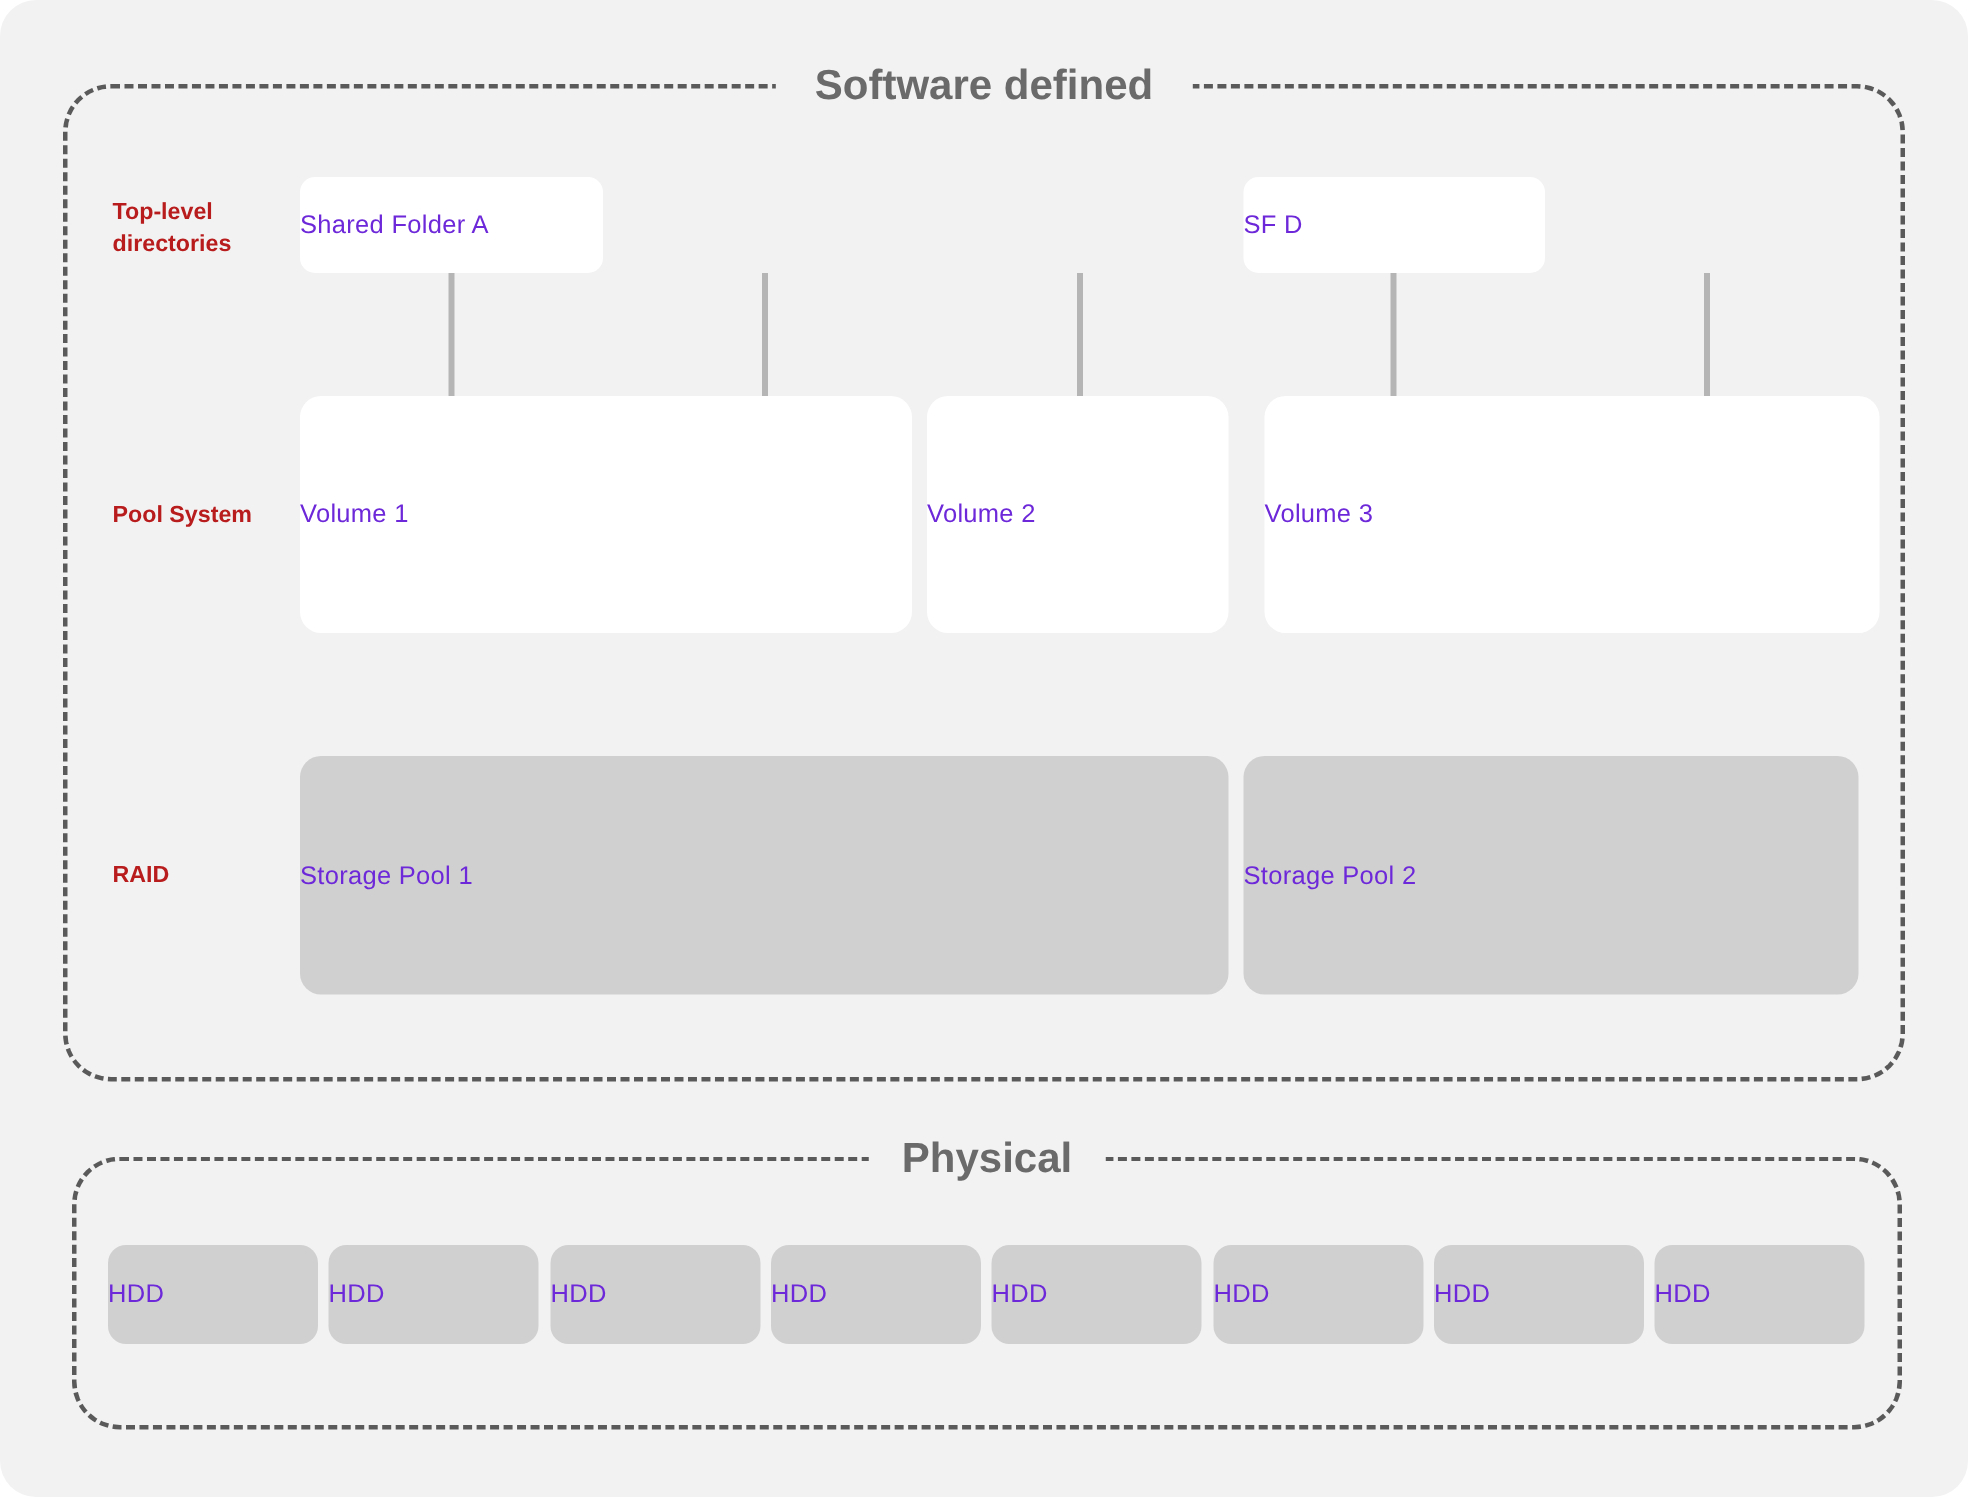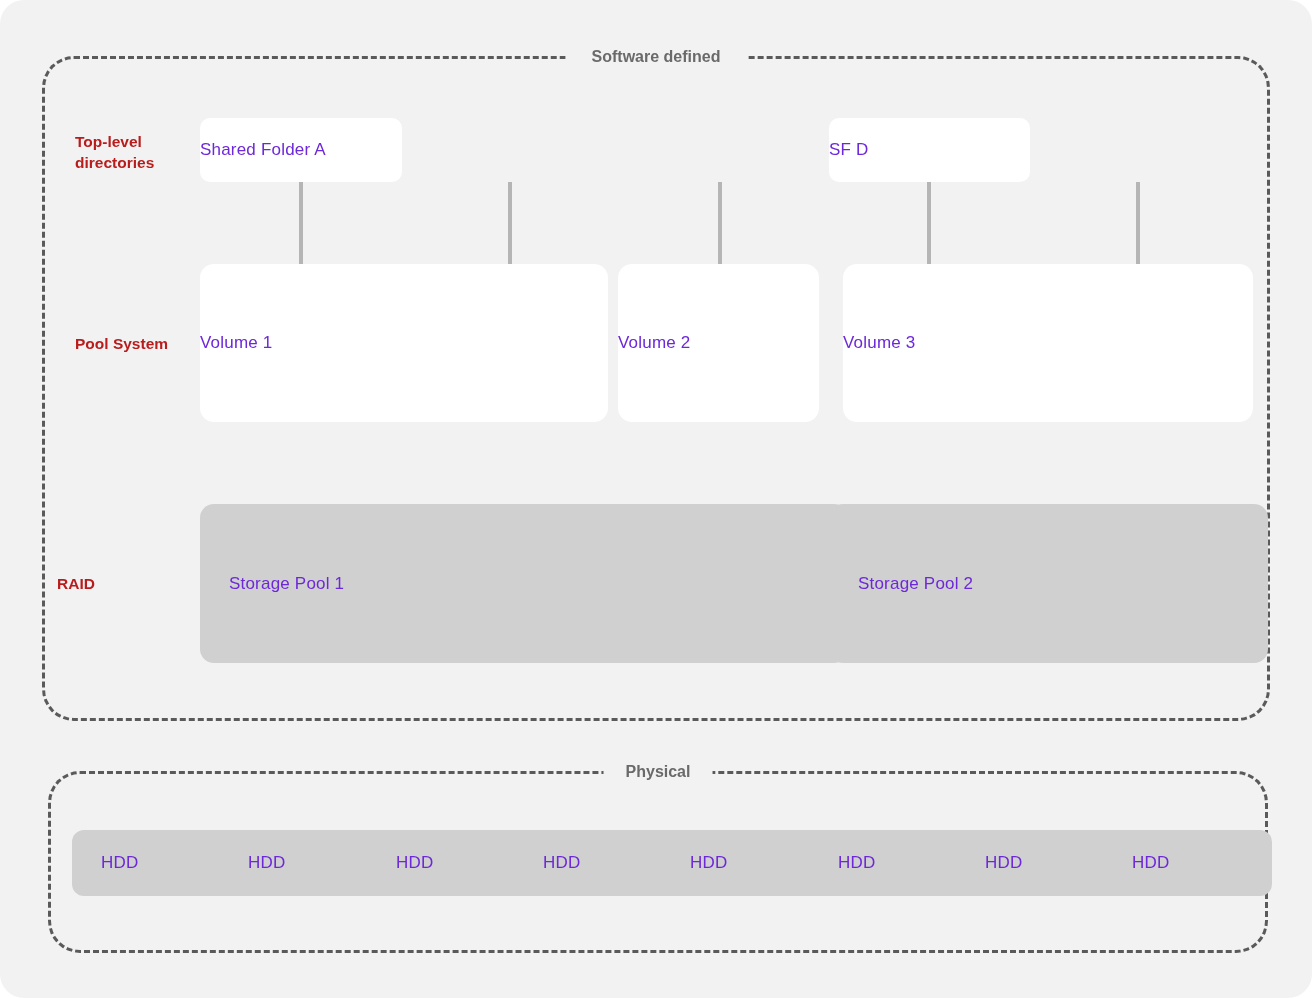--- a/index.html
+++ b/index.html
@@ -22,21 +22,21 @@
     border: 3px dashed #5a5a5a;
     border-radius: 32px;
   }
   .group-title {
     position: absolute;
     top: -19px;
     left: 50%;
     transform: translateX(-50%);
     background: #f2f2f2;
     padding: 0 26px;
-    font-size: 16px;
+    font-size: 28px;
     font-weight: bold;
     line-height: 34px;
     color: #6a6a6a;
     white-space: nowrap;
   }
   .row-label {
     position: absolute;
     font-size: 15.5px;
     font-weight: bold;
     line-height: 21px;
@@ -50,21 +50,20 @@
     font-size: 17px;
     letter-spacing: 0.2px;
     color: #6d28d9;
     text-align: center;
   }
   .card.white {
     background: #ffffff;
   }
   .card.gray {
     background: #d0d0d0;
-    padding-left: 29px;
   }
   .top-box {
     top: 118px;
     height: 64px;
     border-radius: 10px;
   }
   .volume-box {
     top: 264px;
     height: 158px;
     border-radius: 14px;
@@ -92,21 +91,21 @@
 <body>
 
 <div class="page">
 
   <div class="dashed-group" style="left:42px; top:56px; width:1228px; height:665px;">
     <div class="group-title">Software defined</div>
   </div>
 
   <div class="row-label" style="left:75px; top:131px; width:100px;">Top-level directories</div>
   <div class="row-label" style="left:75px; top:333px; width:120px;">Pool System</div>
-  <div class="row-label" style="left:57px; top:573px; width:120px;">RAID</div>
+  <div class="row-label" style="left:75px; top:573px; width:120px;">RAID</div>
 
   <div class="card white top-box" style="left:200px; width:202px;">
     <span>Shared Folder A</span>
   </div>
   <div class="card white top-box" style="left:829px; width:201px;">
     <span>SF D</span>
   </div>
 
   <div class="connector" style="left:299px;"></div>
   <div class="connector" style="left:508px;"></div>

